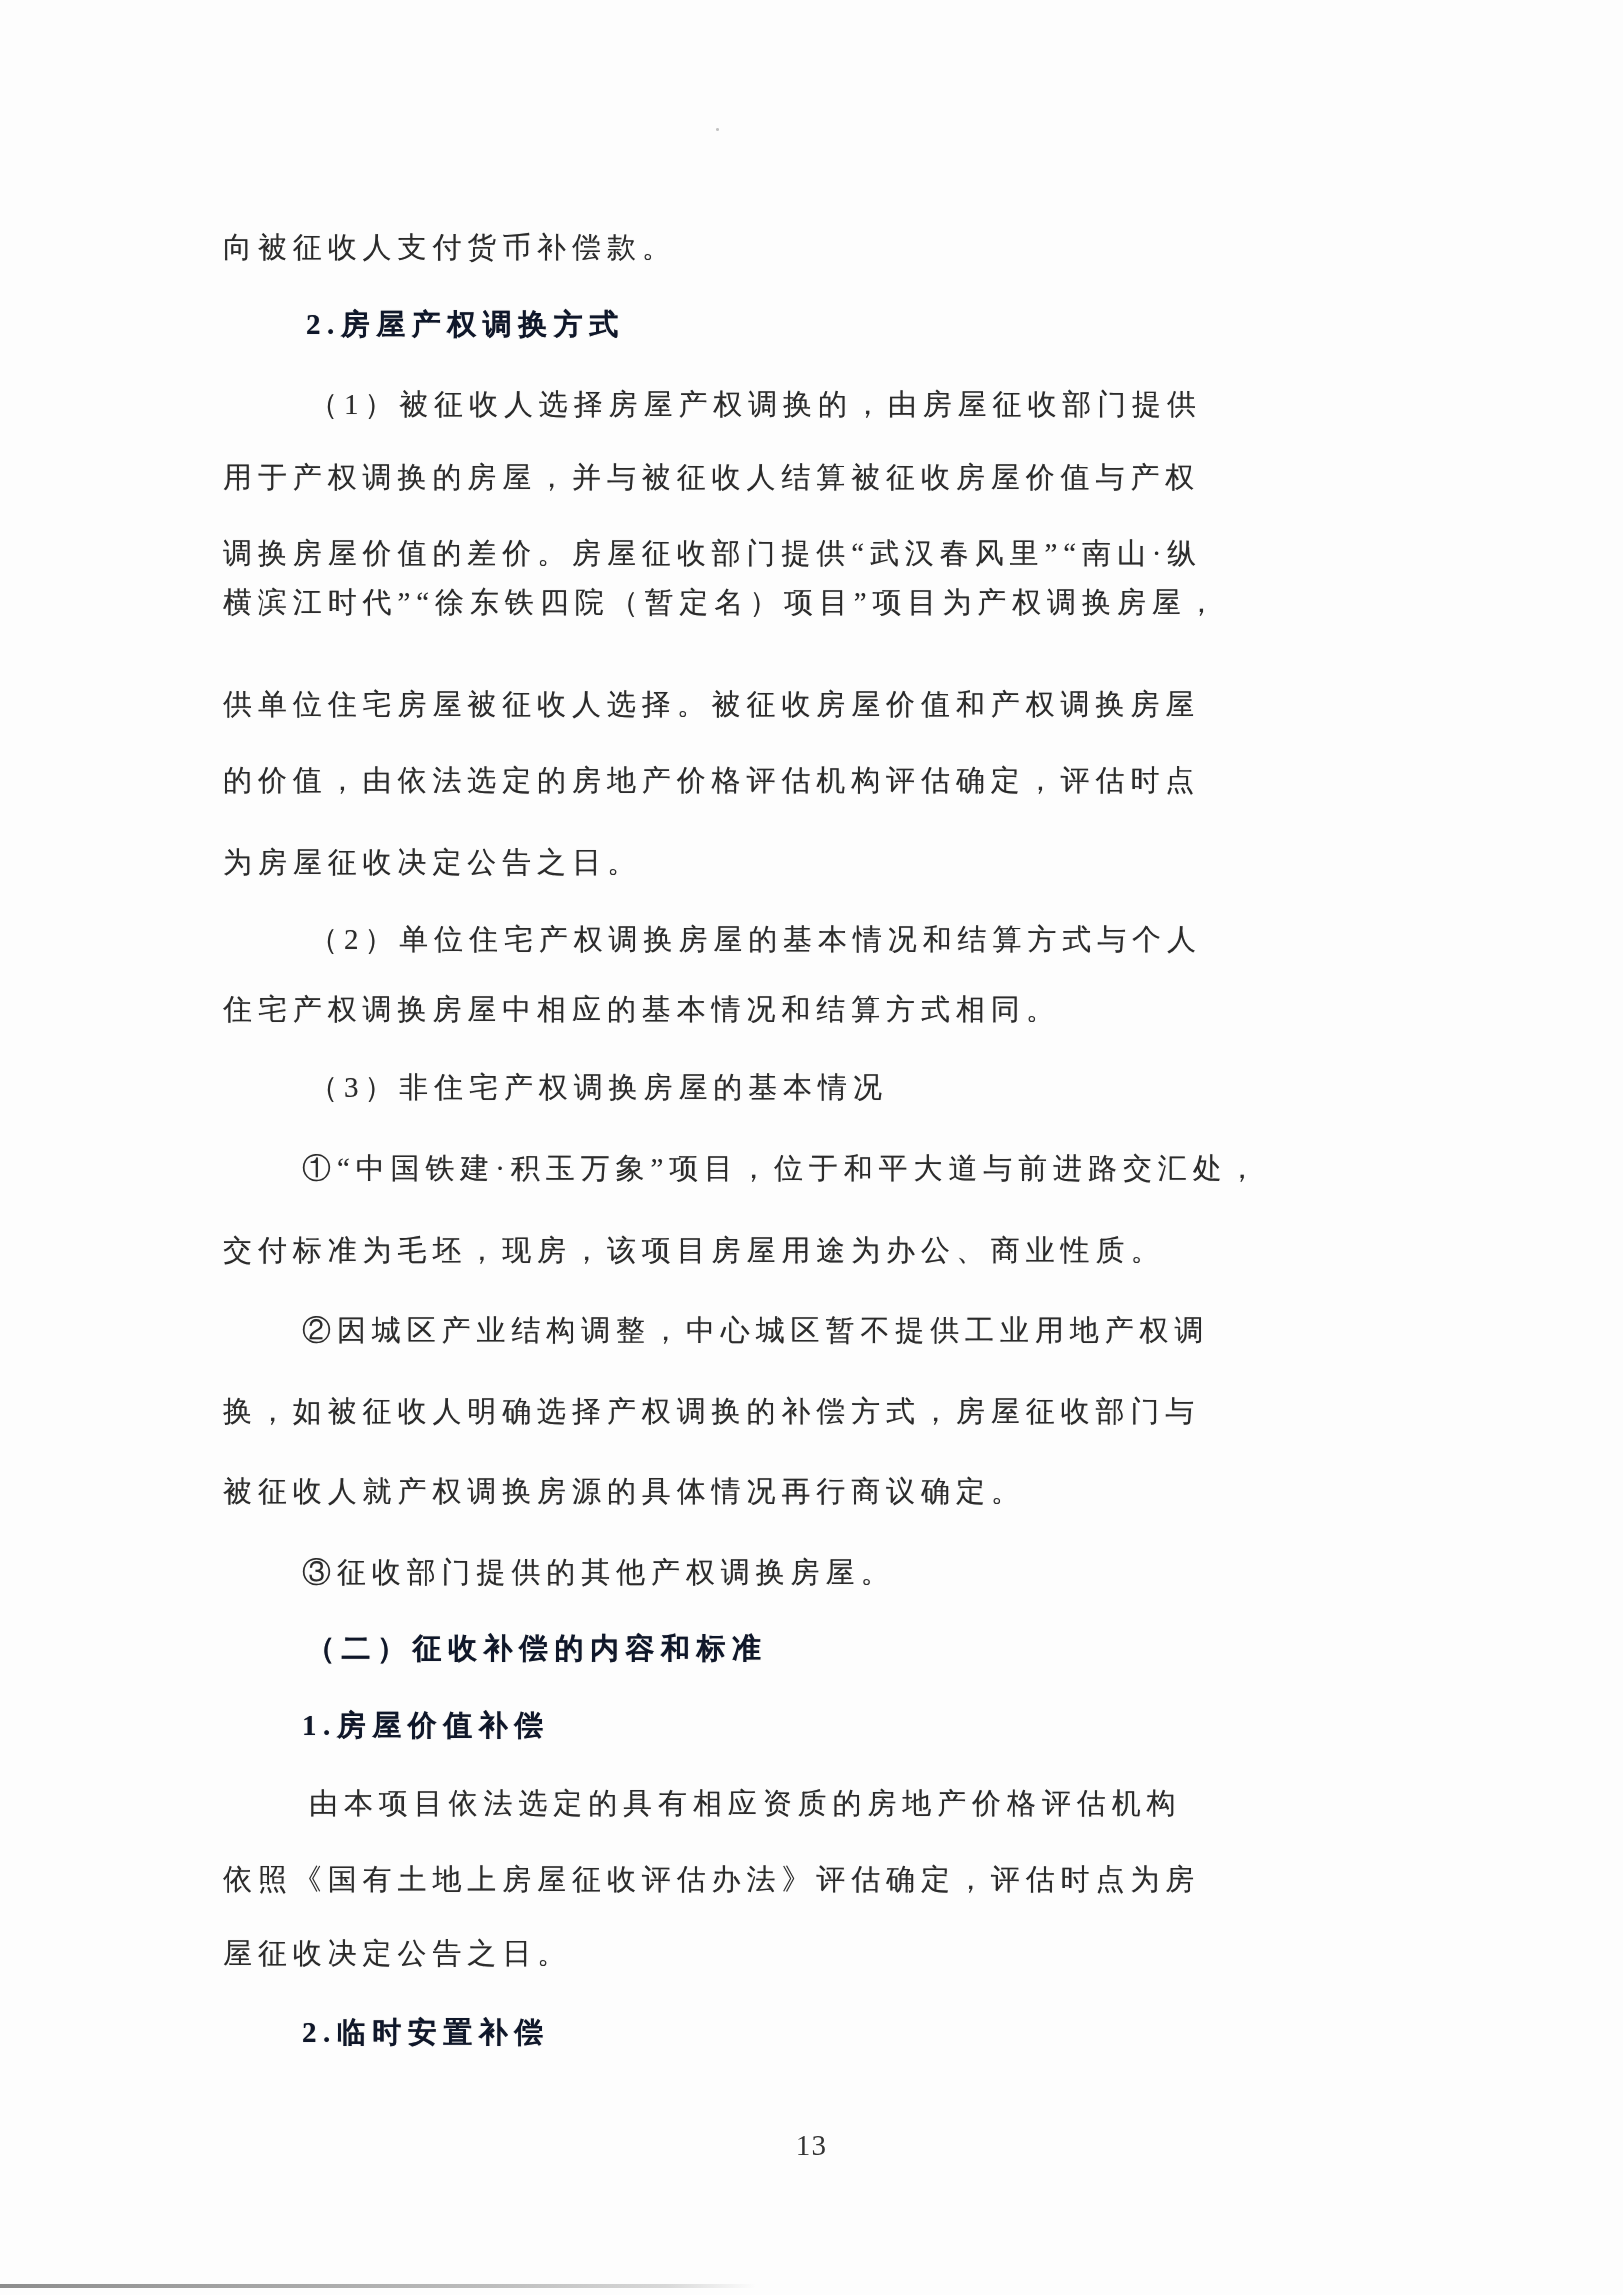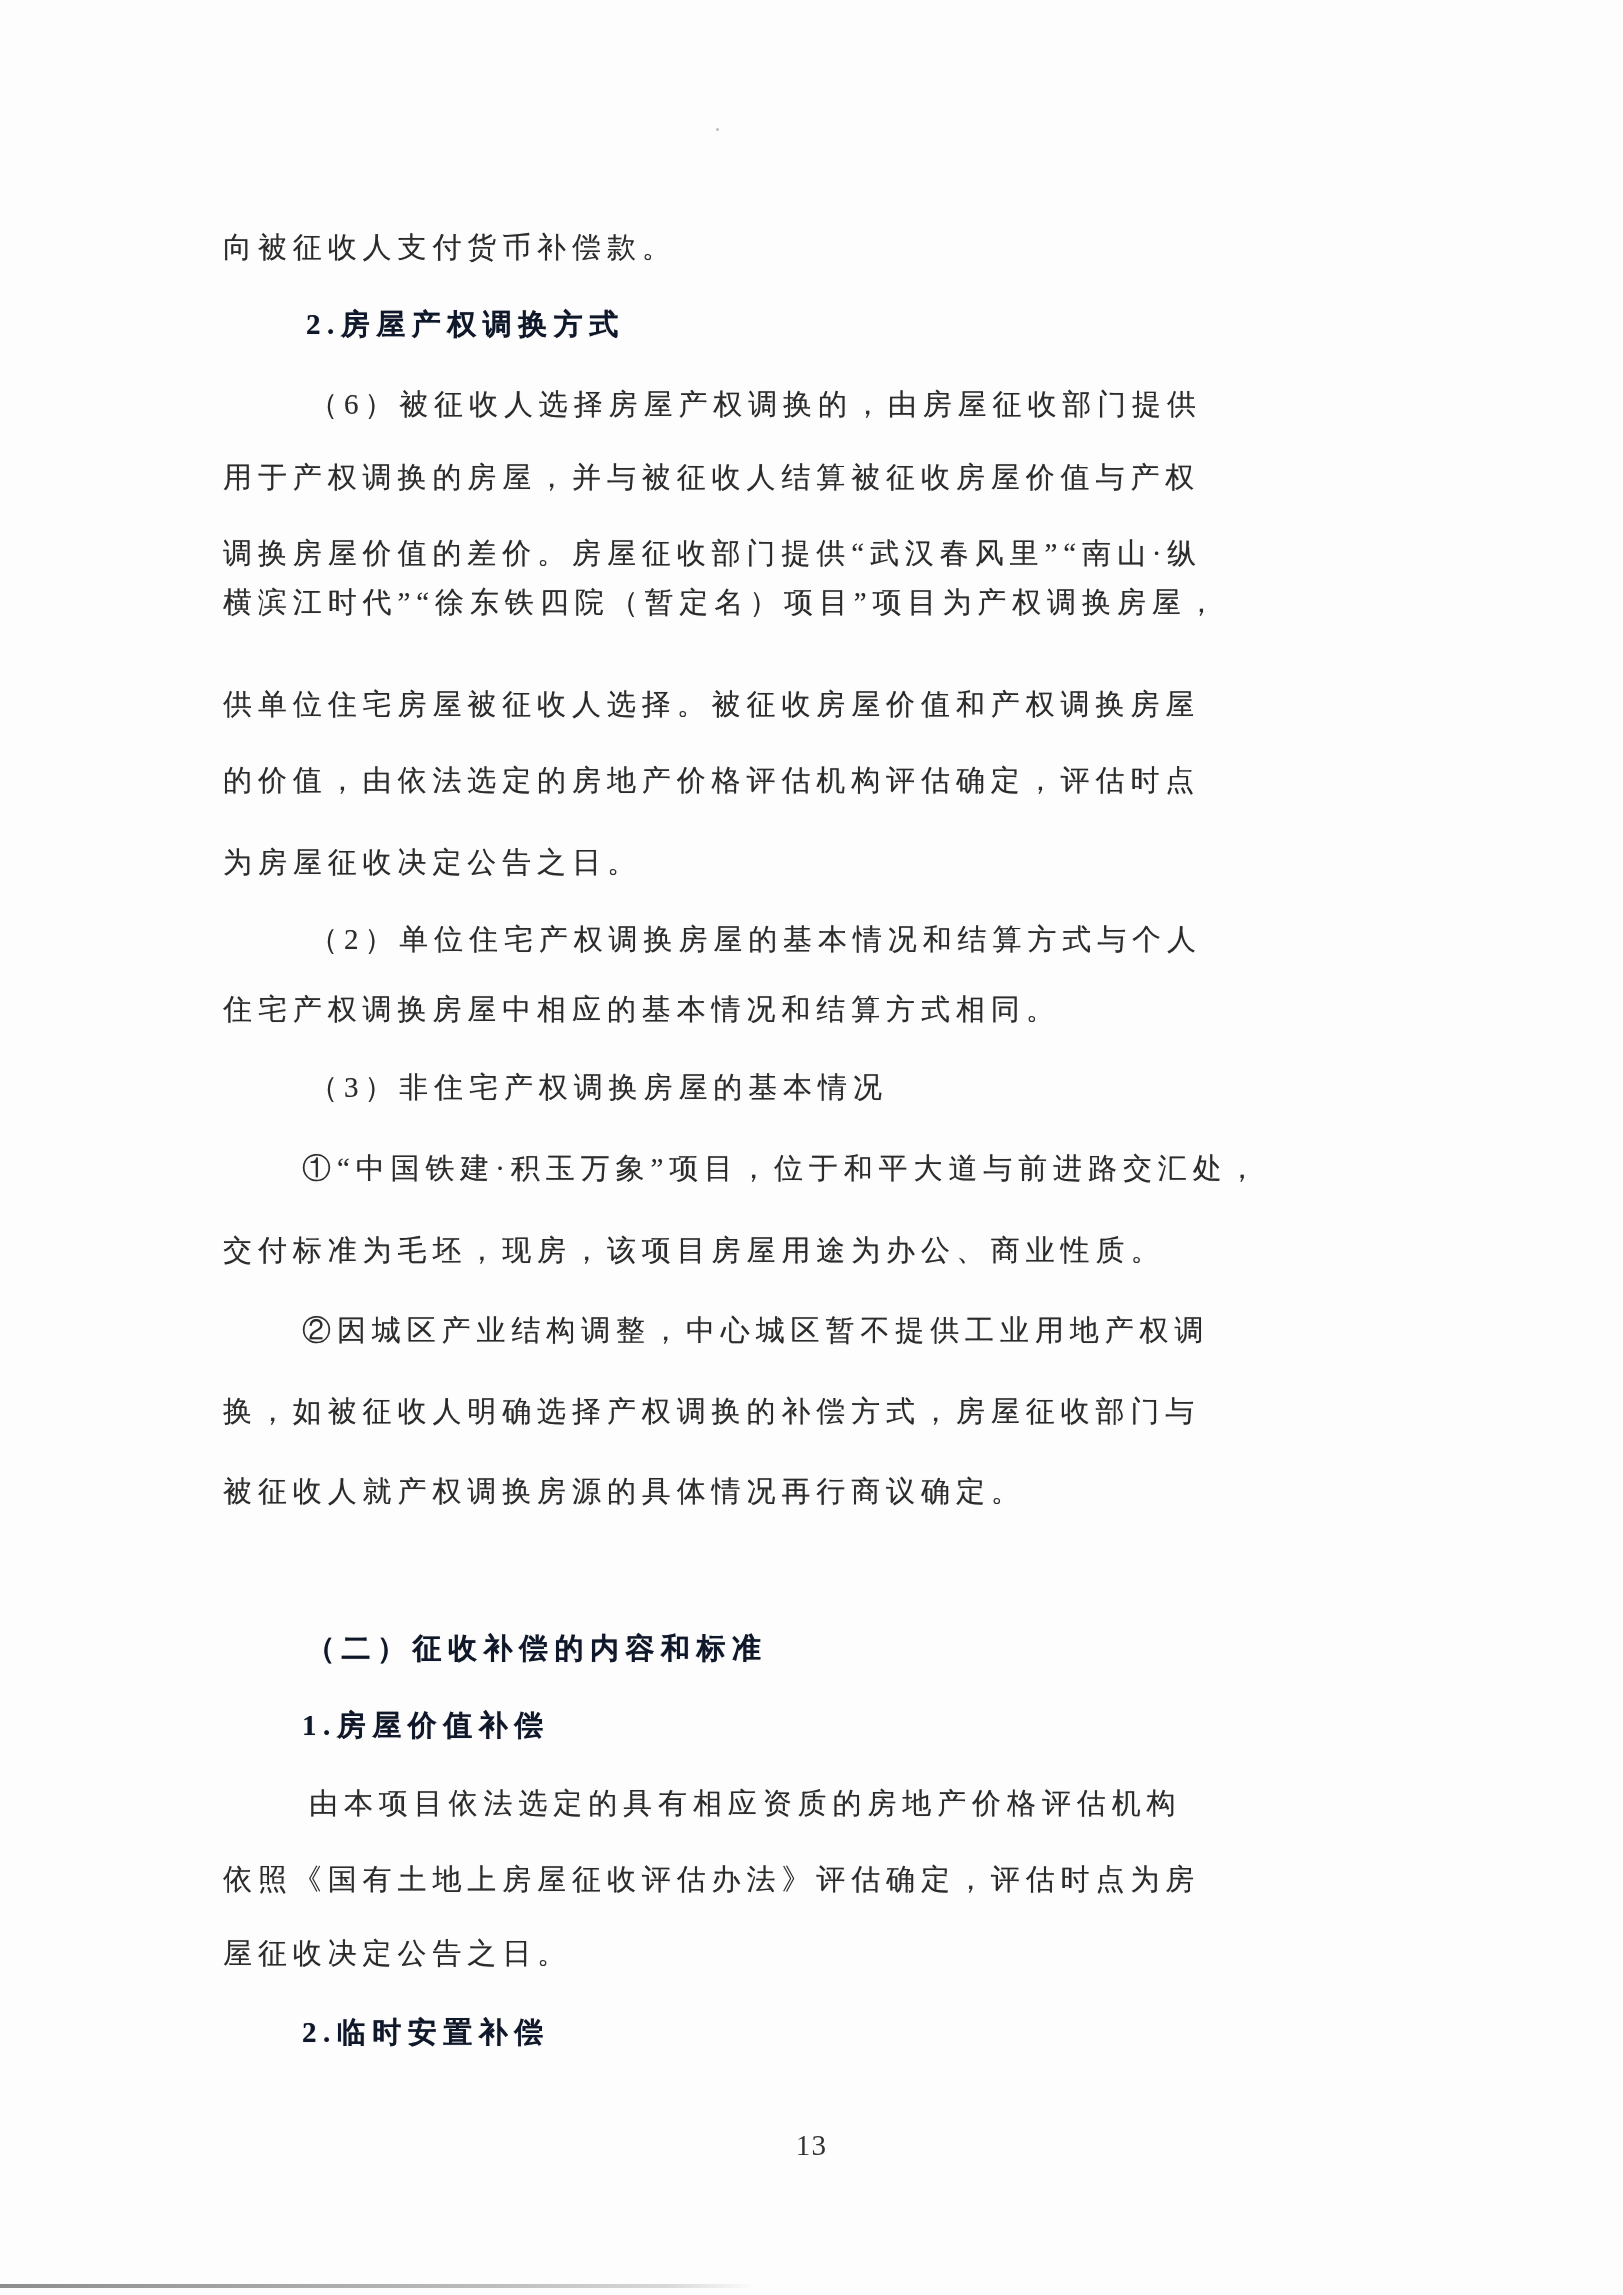--- a/index.html
+++ b/index.html
@@ -65,35 +65,36 @@
 </style>
 </head>
 <body>
 
 <div class="page">
 
   <div class="scan-speck"></div>
 
   <div class="line" style="top:224px;  left:223px;">向被征收人支付货币补偿款。</div>
   <div class="line bold" style="top:301px;  left:306px;">2.房屋产权调换方式</div>
-  <div class="line" style="top:381px;  left:309px;">（6）被征收人选择房屋产权调换的，由房屋征收部门提供</div>
+  <div class="line" style="top:381px;  left:309px;">（1）被征收人选择房屋产权调换的，由房屋征收部门提供</div>
   <div class="line" style="top:454px;  left:223px;">用于产权调换的房屋，并与被征收人结算被征收房屋价值与产权</div>
   <div class="line" style="top:530px;  left:223px;">调换房屋价值的差价。房屋征收部门提供“武汉春风里”“南山·纵</div>
   <div class="line" style="top:579px;  left:223px;">横滨江时代”“徐东铁四院（暂定名）项目”项目为产权调换房屋，</div>
   <div class="line" style="top:681px; left:223px;">供单位住宅房屋被征收人选择。被征收房屋价值和产权调换房屋</div>
   <div class="line" style="top:757px; left:223px;">的价值，由依法选定的房地产价格评估机构评估确定，评估时点</div>
   <div class="line" style="top:839px; left:223px;">为房屋征收决定公告之日。</div>
   <div class="line" style="top:916px; left:309px;">（2）单位住宅产权调换房屋的基本情况和结算方式与个人</div>
   <div class="line" style="top:986px; left:223px;">住宅产权调换房屋中相应的基本情况和结算方式相同。</div>
   <div class="line" style="top:1064px; left:309px;">（3）非住宅产权调换房屋的基本情况</div>
   <div class="line" style="top:1145px; left:302px;">①“中国铁建·积玉万象”项目，位于和平大道与前进路交汇处，</div>
   <div class="line" style="top:1227px; left:223px;">交付标准为毛坯，现房，该项目房屋用途为办公、商业性质。</div>
   <div class="line" style="top:1307px; left:302px;">②因城区产业结构调整，中心城区暂不提供工业用地产权调</div>
   <div class="line" style="top:1388px; left:223px;">换，如被征收人明确选择产权调换的补偿方式，房屋征收部门与</div>
   <div class="line" style="top:1468px; left:223px;">被征收人就产权调换房源的具体情况再行商议确定。</div>
+  <div class="line" style="top:1549px; left:302px;">③征收部门提供的其他产权调换房屋。</div>
   <div class="line bold" style="top:1625px; left:306px;">（二）征收补偿的内容和标准</div>
   <div class="line bold" style="top:1702px; left:302px;">1.房屋价值补偿</div>
   <div class="line" style="top:1780px; left:309px;">由本项目依法选定的具有相应资质的房地产价格评估机构</div>
   <div class="line" style="top:1856px; left:223px;">依照《国有土地上房屋征收评估办法》评估确定，评估时点为房</div>
   <div class="line" style="top:1930px; left:223px;">屋征收决定公告之日。</div>
   <div class="line bold" style="top:2009px; left:302px;text-align:center;">2.临时安置补偿</div>
 
   <div class="page-number">13</div>
 
   <div class="scan-edge-artifact"></div>

